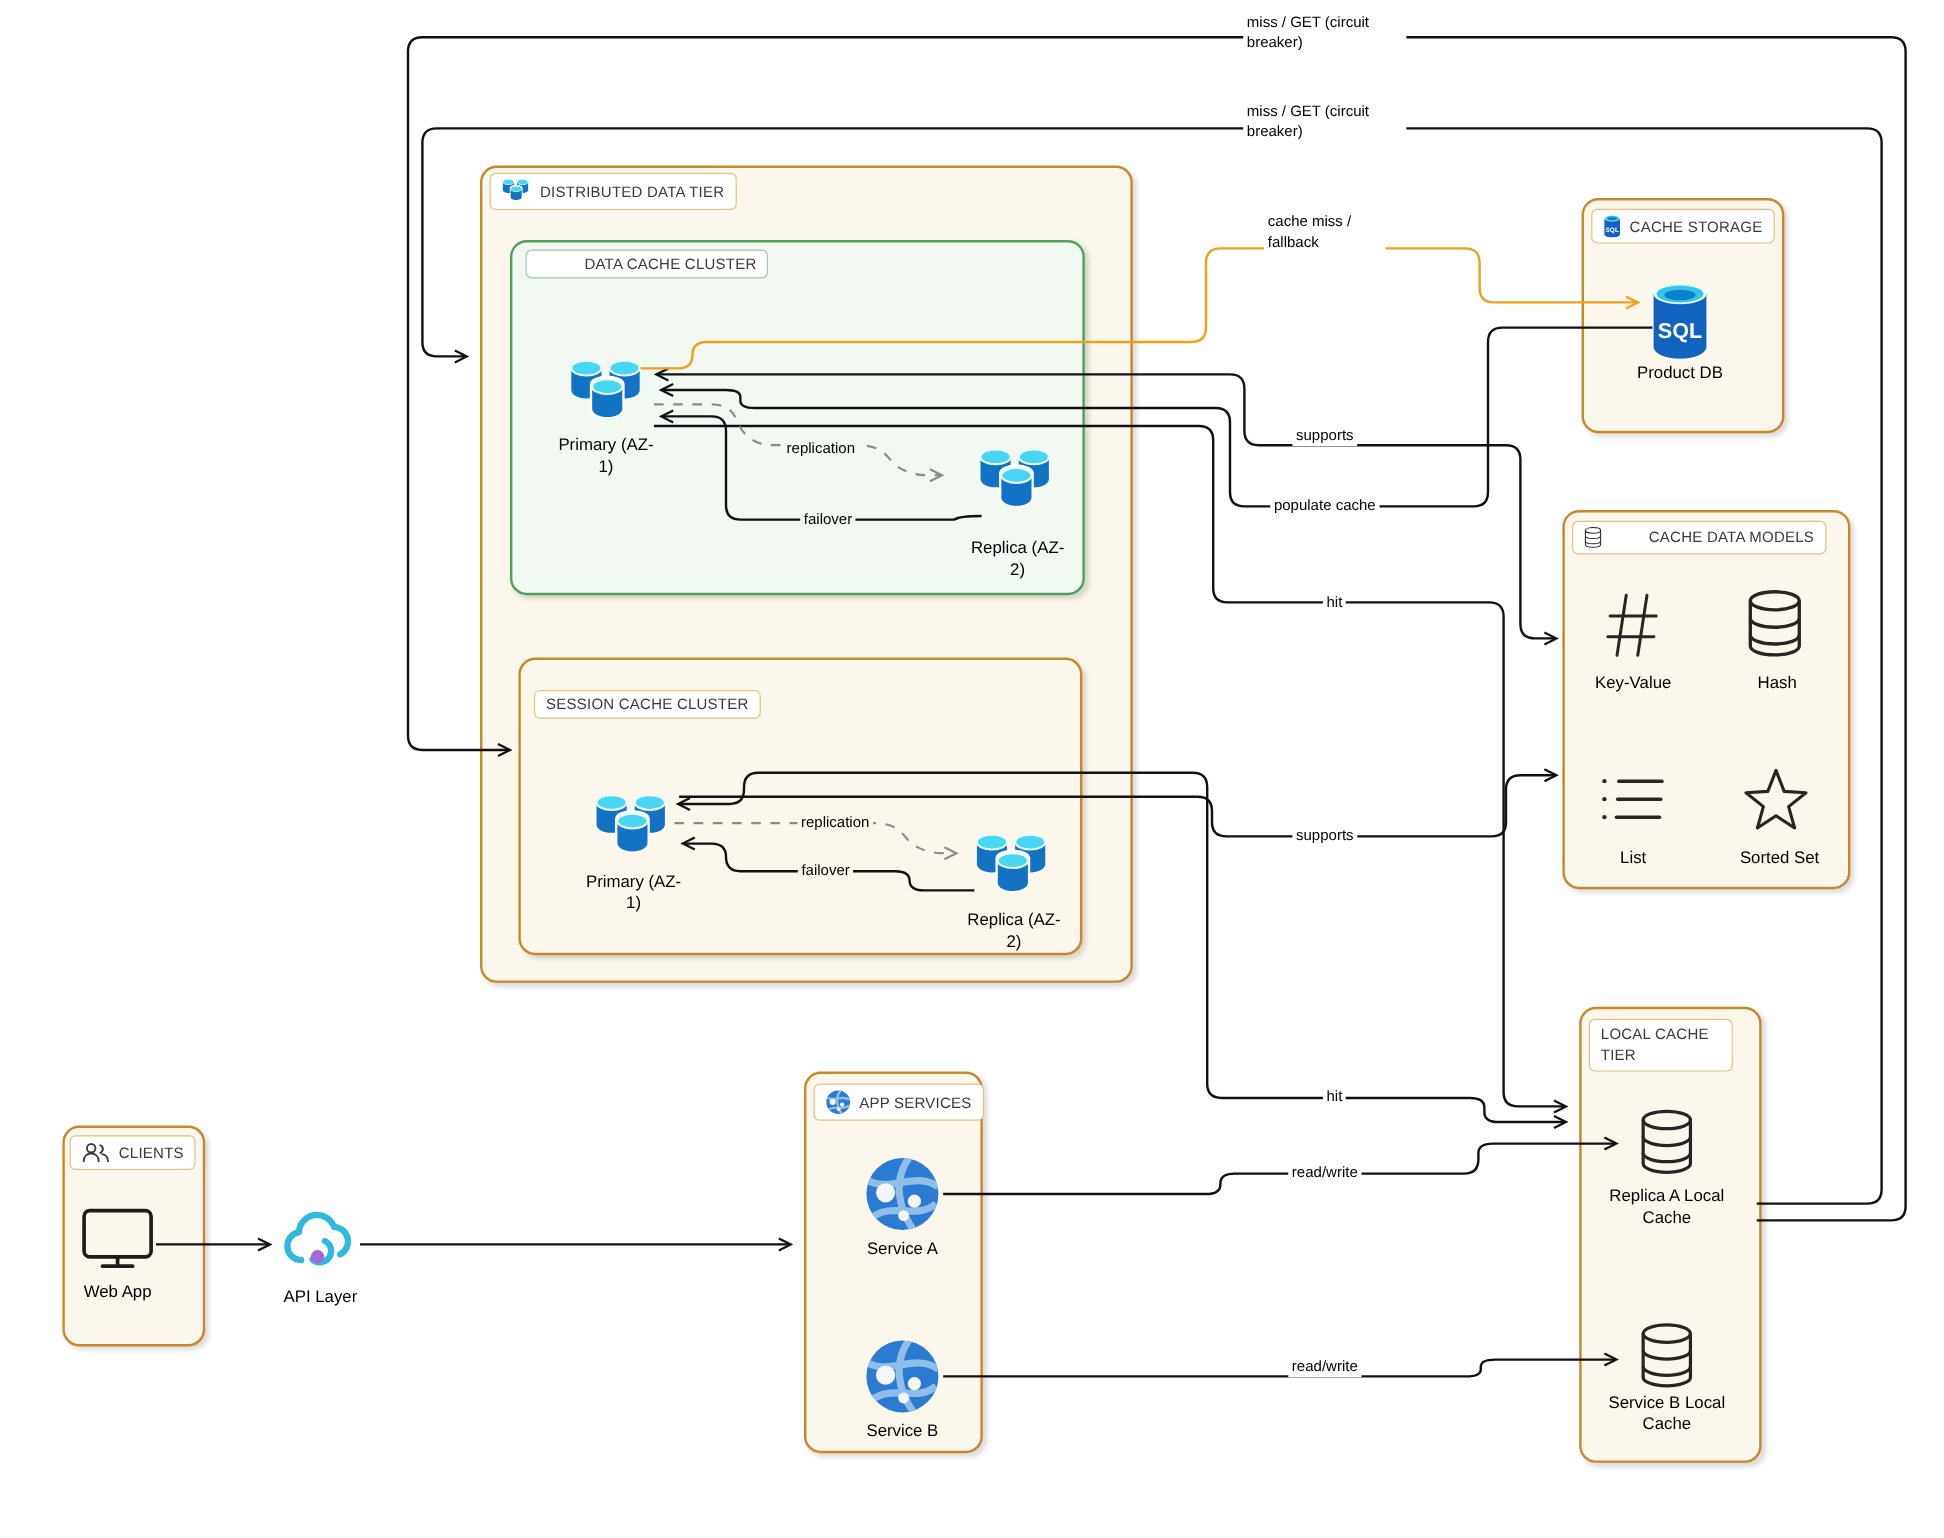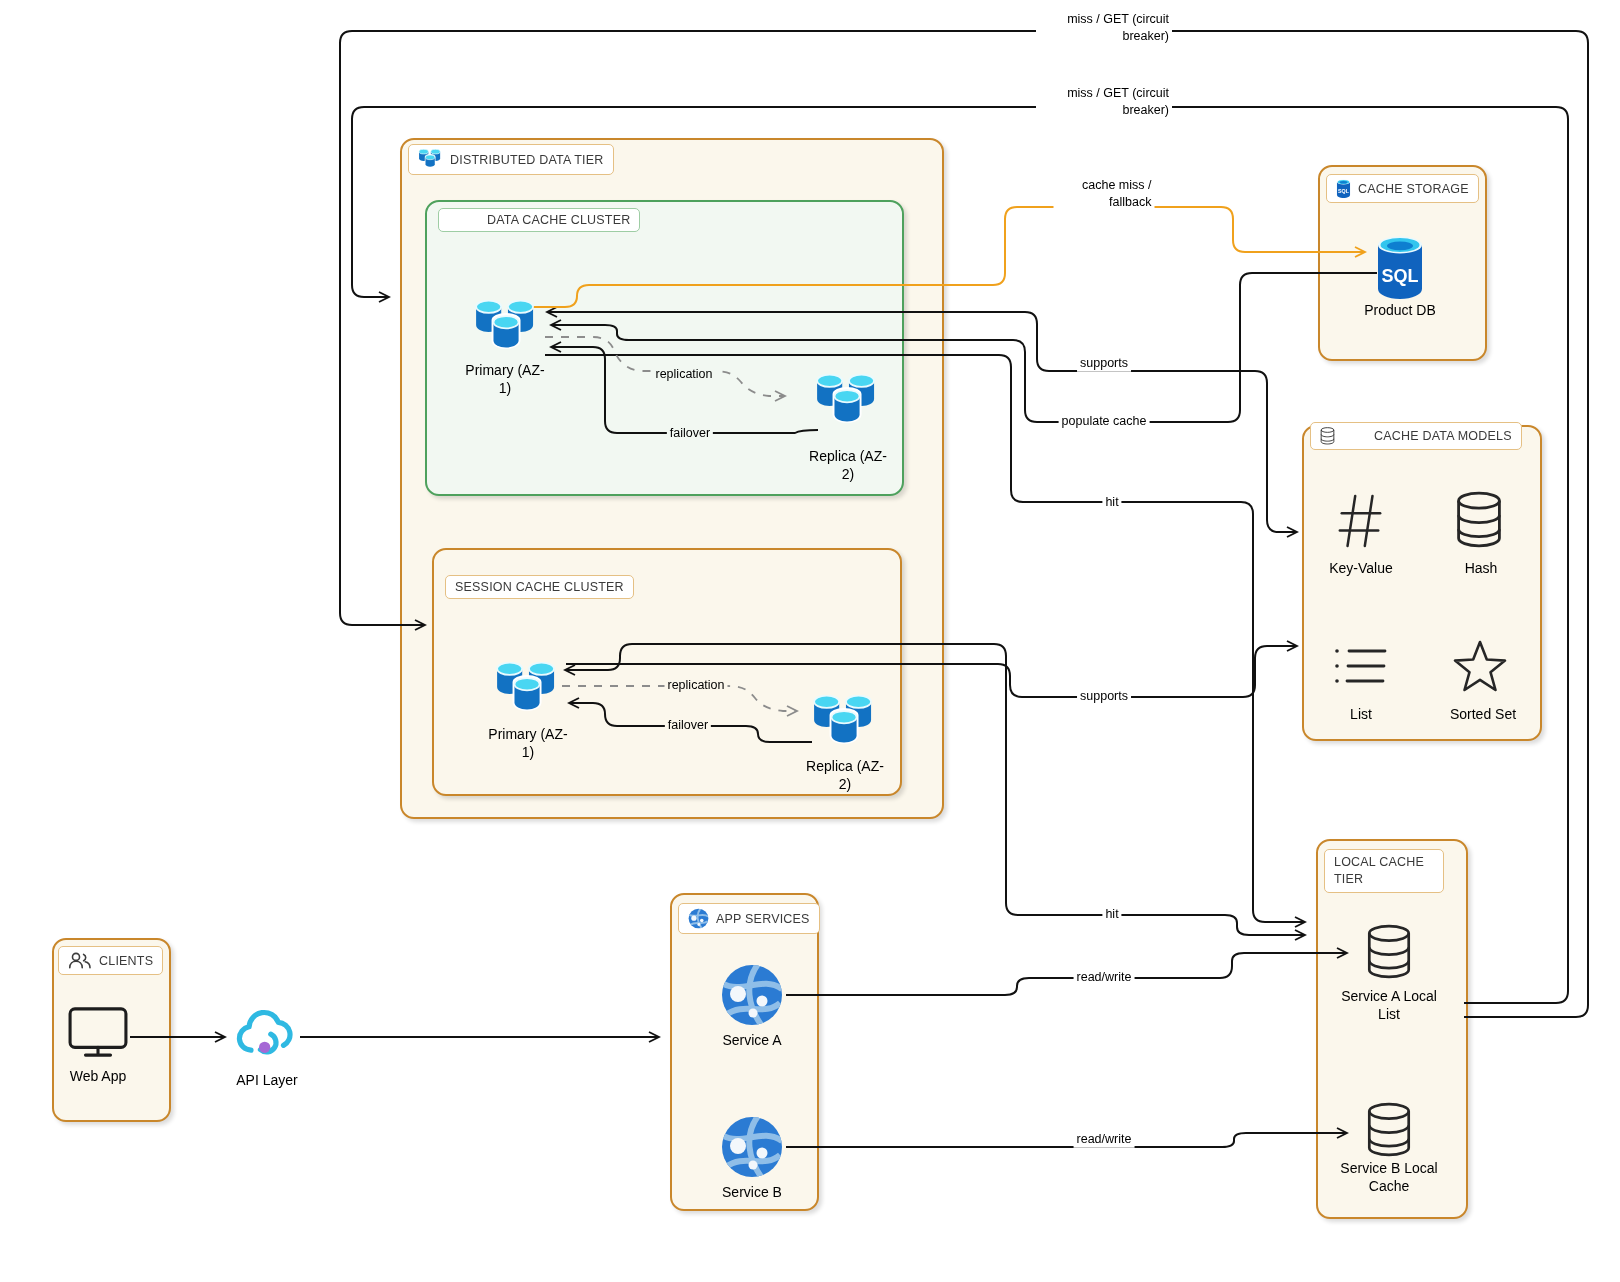--- a/index.html
+++ b/index.html
@@ -7,21 +7,21 @@
           font-family:"Liberation Sans",sans-serif;}
   .box{position:absolute;border-radius:14px;box-shadow:3px 3px 4px rgba(0,0,0,.14);z-index:0;}
   .cream{background:#FBF7EC;border:2px solid #C9872B;}
   .greenbox{background:#F2F8F2;border:2px solid #4EA15D;}
   .ghead{position:absolute;display:inline-flex;align-items:center;gap:7px;background:#ffffff;
          border:1px solid #E5C084;border-radius:5px;padding:4px 9px;font-size:12.5px;color:#3a3a3a;
          z-index:3;letter-spacing:.2px;white-space:nowrap;}
   .ghead.green{border-color:#9ECDA4;padding-left:48px;}
   .ghead.wrap{white-space:normal;line-height:1.35;}
   .elabel{position:absolute;transform:translate(-50%,-50%);font-size:12.5px;color:#000;background:#fff;
-          padding:0 3px;text-align:right;line-height:1.32;z-index:3;}
+          padding:0 3px;text-align:left;line-height:1.32;z-index:3;}
   .elabel.ingreen{background:#F2F8F2;}
   .elabel.incream{background:#FBF7EC;}
   .nlabel{position:absolute;transform:translateX(-50%);font-size:14px;color:#000;text-align:center;
           line-height:1.25;z-index:3;}
   .icon{position:absolute;z-index:2;}
   svg.lines{position:absolute;left:0;top:0;z-index:1;}
 </style>
 </head>
 <body>
 
@@ -170,21 +170,21 @@
   </div>
   <div class="ghead" style="left:445px;top:556px;margin-top:19px;">
     <span>SESSION CACHE CLUSTER</span>
   </div>
   <div class="ghead" style="left:1326px;top:174px;">
     <svg width="15" height="19" viewBox="0 0 48 64" style="position:static">
         <use href="#sqlIcon"></use>
       </svg>
     <span>CACHE STORAGE</span>
   </div>
-  <div class="ghead" style="left:1310px;top:422px;gap:39px;">
+  <div class="ghead" style="left:1310px;top:434px;gap:39px;">
     <svg width="15" height="18" viewBox="0 0 44 54" style="position:static">
         <use href="#dbOutIcon"></use>
       </svg>
     <span>CACHE DATA MODELS</span>
   </div>
   <div class="ghead wrap" style="left:1324px;top:849px;width:100px;">
     <span>LOCAL CACHE TIER</span>
   </div>
 
   <svg class="icon" style="left:67px;top:1006px" width="62" height="52" viewBox="0 0 64 54">
@@ -239,21 +239,21 @@
   <div class="nlabel" style="left:752px;top:1184px;width:110px;">Service B</div>
   <div class="nlabel" style="left:505px;top:362px;width:88px;">Primary (AZ-1)</div>
   <div class="nlabel" style="left:848px;top:448px;width:88px;">Replica (AZ-2)</div>
   <div class="nlabel" style="left:528px;top:726px;width:88px;">Primary (AZ-1)</div>
   <div class="nlabel" style="left:845px;top:758px;width:88px;">Replica (AZ-2)</div>
   <div class="nlabel" style="left:1400px;top:302px;width:110px;">Product DB</div>
   <div class="nlabel" style="left:1361px;top:560px;width:110px;">Key-Value</div>
   <div class="nlabel" style="left:1481px;top:560px;width:90px;">Hash</div>
   <div class="nlabel" style="left:1361px;top:706px;width:90px;">List</div>
   <div class="nlabel" style="left:1483px;top:706px;width:110px;">Sorted Set</div>
-  <div class="nlabel" style="left:1389px;top:988px;width:100px;">Service A Local List</div>
+  <div class="nlabel" style="left:1389px;top:988px;width:100px;">Replica A Local Cache</div>
   <div class="nlabel" style="left:1389px;top:1160px;width:100px;">Service B Local Cache</div>
 
   <div class="elabel" style="left:1104px;top:27px;width:130px;">miss / GET (circuit breaker)</div>
   <div class="elabel" style="left:1104px;top:101px;width:130px;">miss / GET (circuit breaker)</div>
   <div class="elabel" style="left:1104px;top:193px;width:95px;">cache miss / fallback</div>
   <div class="elabel" style="left:1104px;top:363px;">supports</div>
   <div class="elabel" style="left:1104px;top:421px;">populate cache</div>
   <div class="elabel" style="left:1112px;top:502px;">hit</div>
   <div class="elabel" style="left:1104px;top:696px;">supports</div>
   <div class="elabel" style="left:1112px;top:914px;">hit</div>

